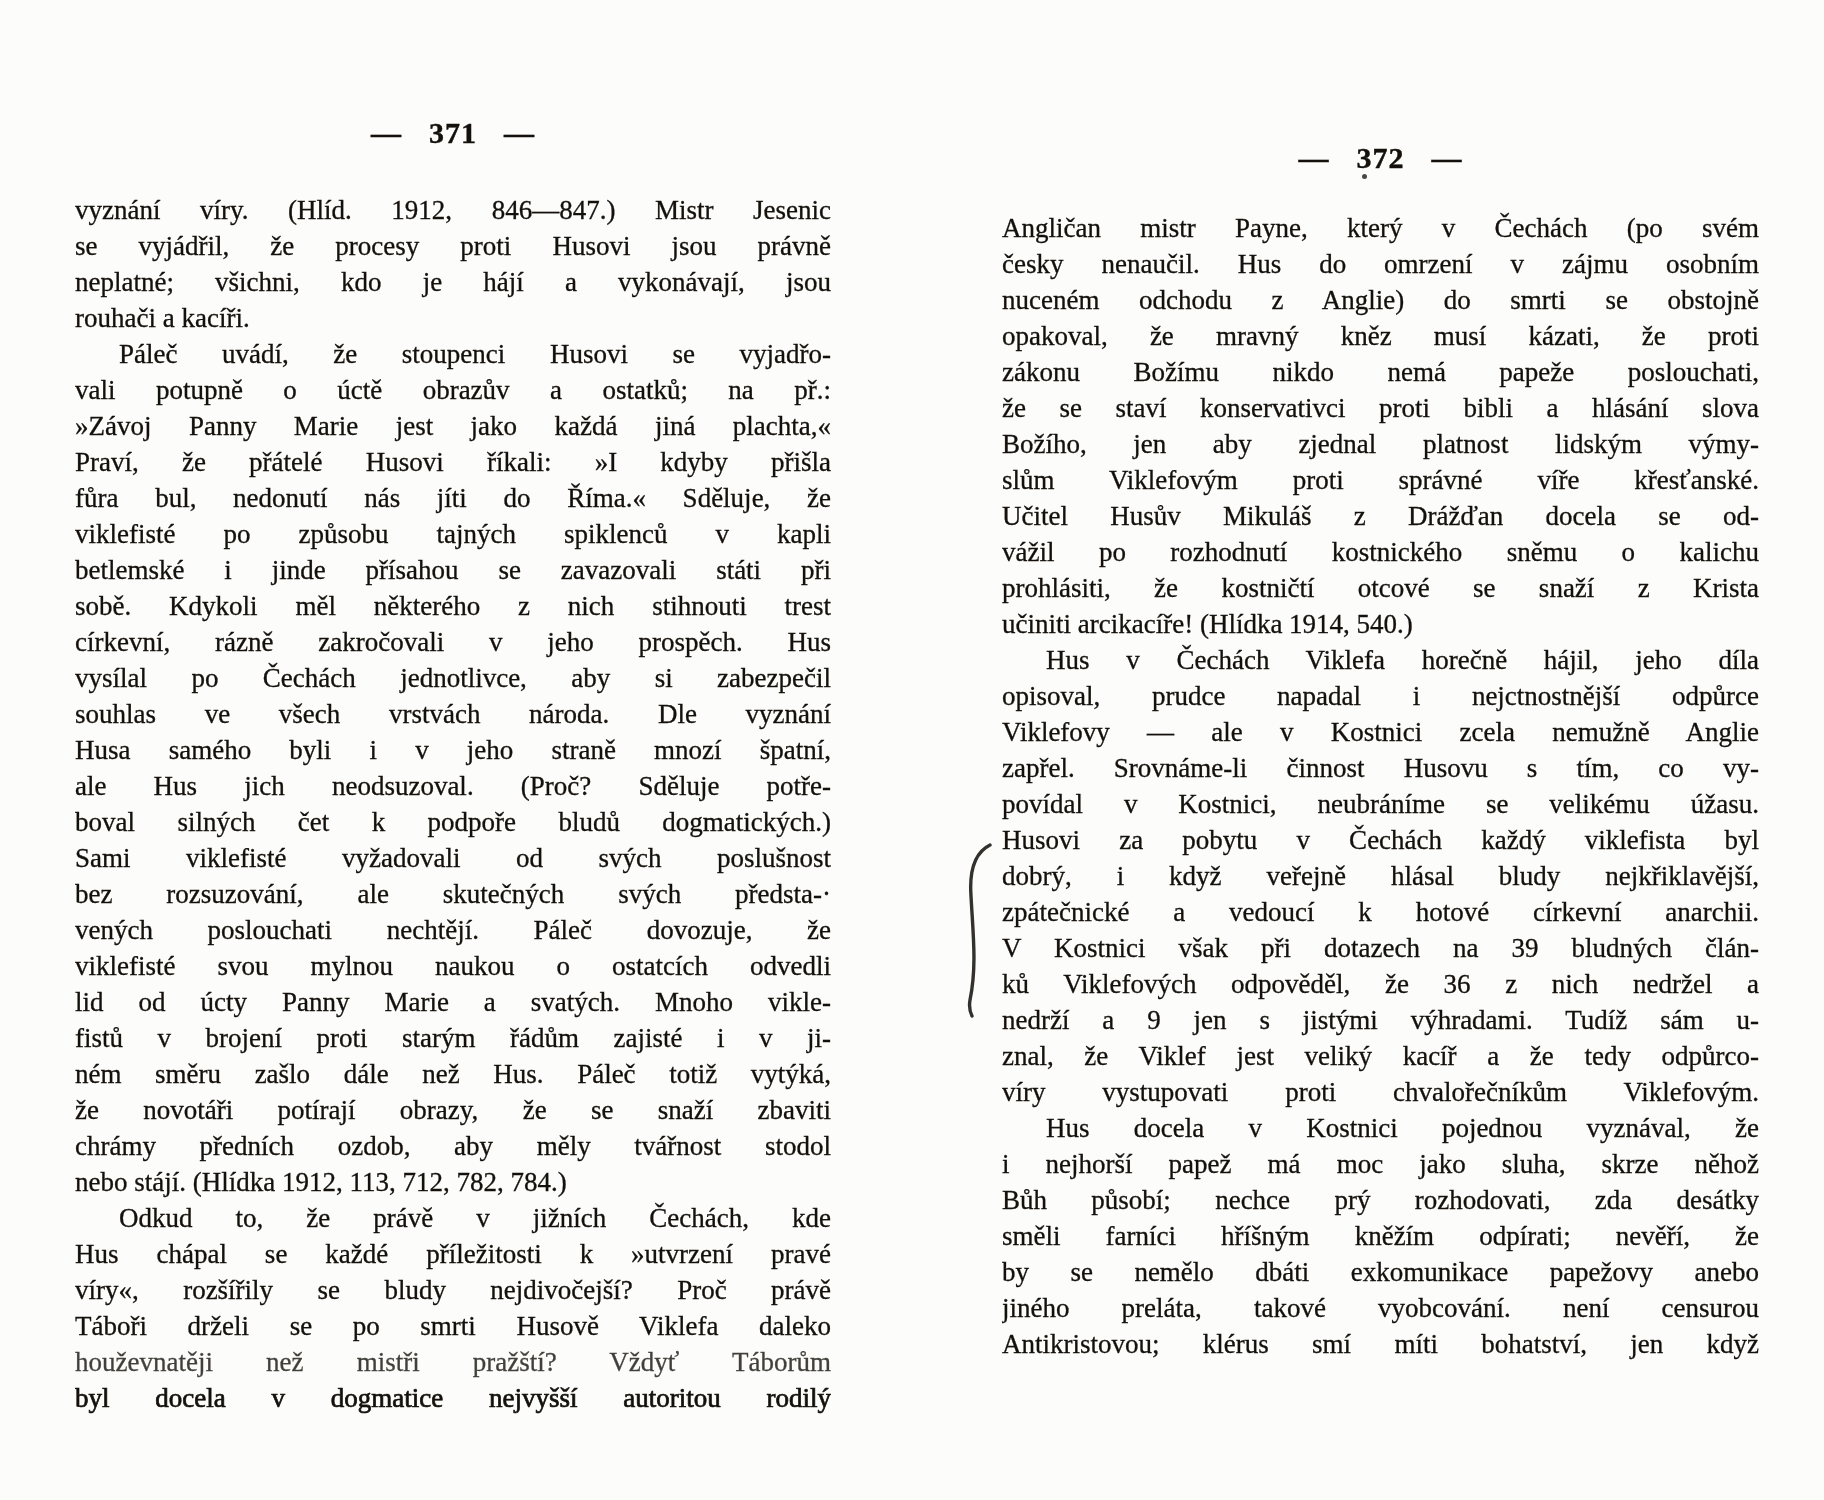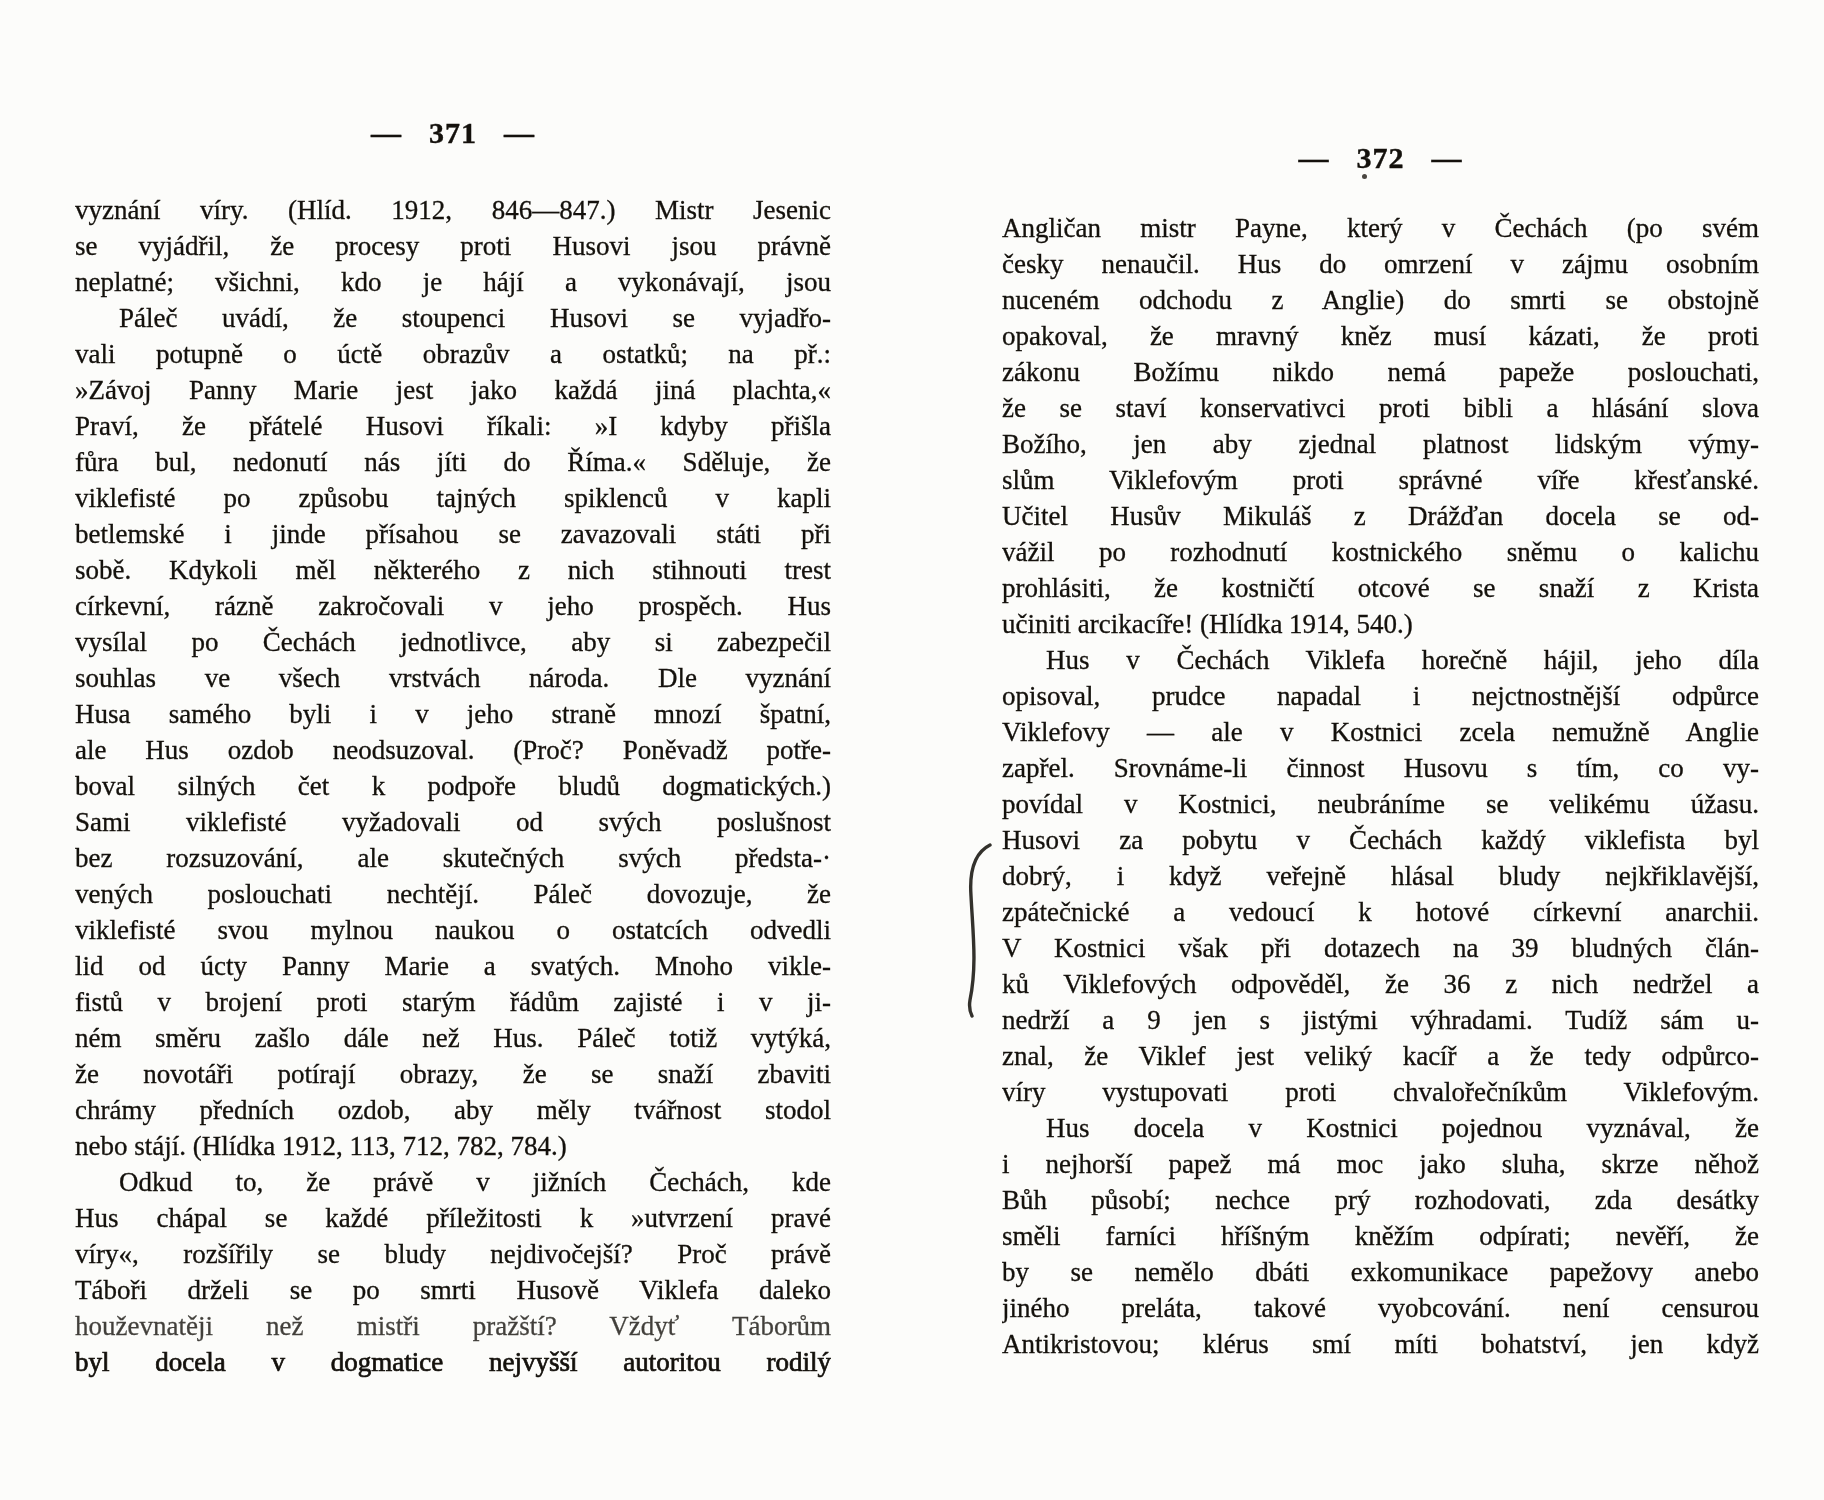--- a/index.html
+++ b/index.html
@@ -39,33 +39,34 @@
 <div class="page-num" id="hdr-371">
   <span>—</span>
   <span>371</span>
   <span>—</span>
 </div>
 
 <div class="col" id="col-371">
   <div class="ln">vyznání víry. (Hlíd. 1912, 846—847.) Mistr Jesenic</div>
   <div class="ln">se vyjádřil, že procesy proti Husovi jsou právně</div>
   <div class="ln">neplatné; všichni, kdo je hájí a vykonávají, jsou</div>
+  <div class="ln flush">rouhači a kacíři.</div>
   <div class="ln indent">Páleč uvádí, že stoupenci Husovi se vyjadřo-</div>
   <div class="ln">vali potupně o úctě obrazův a ostatků; na př.:</div>
   <div class="ln">»Závoj Panny Marie jest jako každá jiná plachta,«</div>
   <div class="ln">Praví, že přátelé Husovi říkali: »I kdyby přišla</div>
   <div class="ln">fůra bul, nedonutí nás jíti do Říma.« Sděluje, že</div>
   <div class="ln">viklefisté po způsobu tajných spiklenců v kapli</div>
   <div class="ln">betlemské i jinde přísahou se zavazovali státi při</div>
   <div class="ln">sobě. Kdykoli měl některého z nich stihnouti trest</div>
   <div class="ln">církevní, rázně zakročovali v jeho prospěch. Hus</div>
   <div class="ln">vysílal po Čechách jednotlivce, aby si zabezpečil</div>
   <div class="ln">souhlas ve všech vrstvách národa. Dle vyznání</div>
   <div class="ln">Husa samého byli i v jeho straně mnozí špatní,</div>
-  <div class="ln">ale Hus ozdob neodsuzoval. (Proč? Poněvadž potře-</div>
+  <div class="ln">ale Hus jich neodsuzoval. (Proč? Sděluje potře-</div>
   <div class="ln">boval silných čet k podpoře bludů dogmatických.)</div>
   <div class="ln">Sami viklefisté vyžadovali od svých poslušnost</div>
   <div class="ln">bez rozsuzování, ale skutečných svých předsta-·</div>
   <div class="ln">vených poslouchati nechtějí. Páleč dovozuje, že</div>
   <div class="ln">viklefisté svou mylnou naukou o ostatcích odvedli</div>
   <div class="ln">lid od úcty Panny Marie a svatých. Mnoho vikle-</div>
   <div class="ln">fistů v brojení proti starým řádům zajisté i v ji-</div>
   <div class="ln">ném směru zašlo dále než Hus. Páleč totiž vytýká,</div>
   <div class="ln">že novotáři potírají obrazy, že se snaží zbaviti</div>
   <div class="ln">chrámy předních ozdob, aby měly tvářnost stodol</div>

